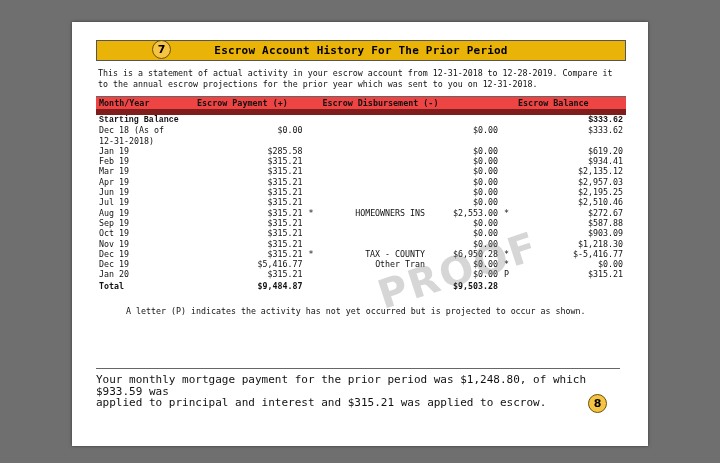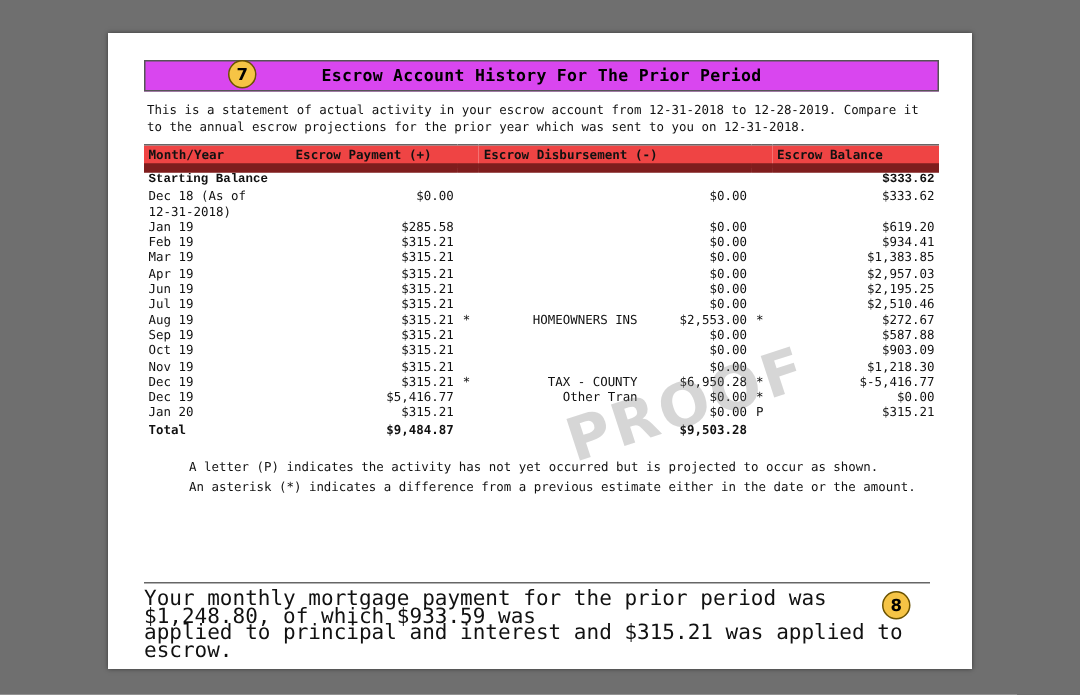--- a/index.html
+++ b/index.html
@@ -24,21 +24,21 @@
   }
   .doc {
     position: absolute;
     left: 24px;
     top: 18px;
     width: 530px;
   }
   
   .header-bar {
     position: relative;
-    background: #d946ef;
+    background: #eab308;
     border: 1px solid #555;
     height: 19px;
     display: flex;
     align-items: center;
     justify-content: center;
   }
   .header-title {
     font-size: 11px;
     font-weight: bold;
     color: #000;
@@ -112,25 +112,25 @@
   .notes {
     margin-top: 14px;
     font-size: 8.3px;
     line-height: 13px;
     color: #111;
     padding-left: 30px;
   }
   .footer-box {
     position: absolute;
     left: 24px;
-    top: 366px;
+    top: 346px;
     width: 524px;
     border-top: 1px solid #666;
     padding-top: 5px;
-    font-size: 14px;
+    font-size: 11px;
     line-height: 11.5px;
     color: #111;
   }
   .proof {
     position: absolute;
     left: 300px;
     top: 252px;
     transform: rotate(-18deg);
     transform-origin: left top;
     font-family: "DejaVu Sans", sans-serif;
@@ -215,21 +215,21 @@
           <td class="dstar"></td>
           <td class="bal">$934.41</td>
         </tr>
         <tr>
           <td class="month">Mar 19</td>
           <td class="pay">$315.21</td>
           <td class="paystar"></td>
           <td class="dlabel"></td>
           <td class="damt">$0.00</td>
           <td class="dstar"></td>
-          <td class="bal">$1,383.85</td>
+          <td class="bal">$2,135.12</td>
         </tr>
         <tr>
           <td class="month">Apr 19</td>
           <td class="pay">$315.21</td>
           <td class="paystar"></td>
           <td class="dlabel"></td>
           <td class="damt">$0.00</td>
           <td class="dstar"></td>
           <td class="bal">$2,957.03</td>
         </tr>
@@ -322,21 +322,20 @@
           <td class="dlabel"></td>
           <td class="damt">$9,503.28</td>
           <td class="dstar"></td>
           <td class="bal"></td>
         </tr>
       </tbody>
     </table>
 
     <div class="notes">
       <div>A letter (P) indicates the activity has not yet occurred but is projected to occur as shown.</div>
-      <div>An asterisk (*) indicates a difference from a previous estimate either in the date or the amount.</div>
     </div>
   </div>
 
   <div class="footer-box">
     <div>Your monthly mortgage payment for the prior period was $1,248.80, of which $933.59 was</div>
     <div>applied to principal and interest and $315.21 was applied to escrow.</div>
   </div>
 
   <div class="proof">PROOF</div>
 

